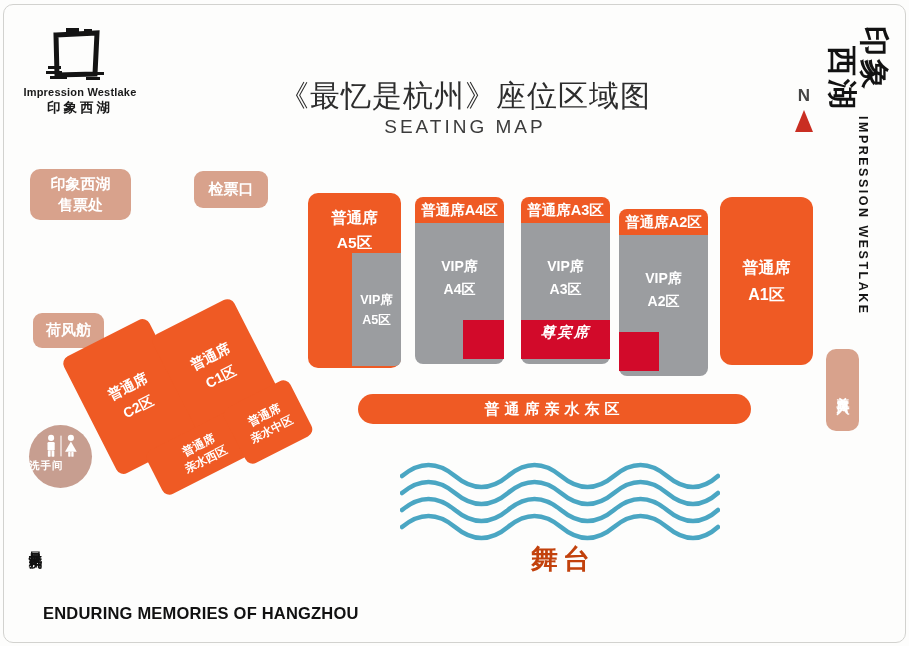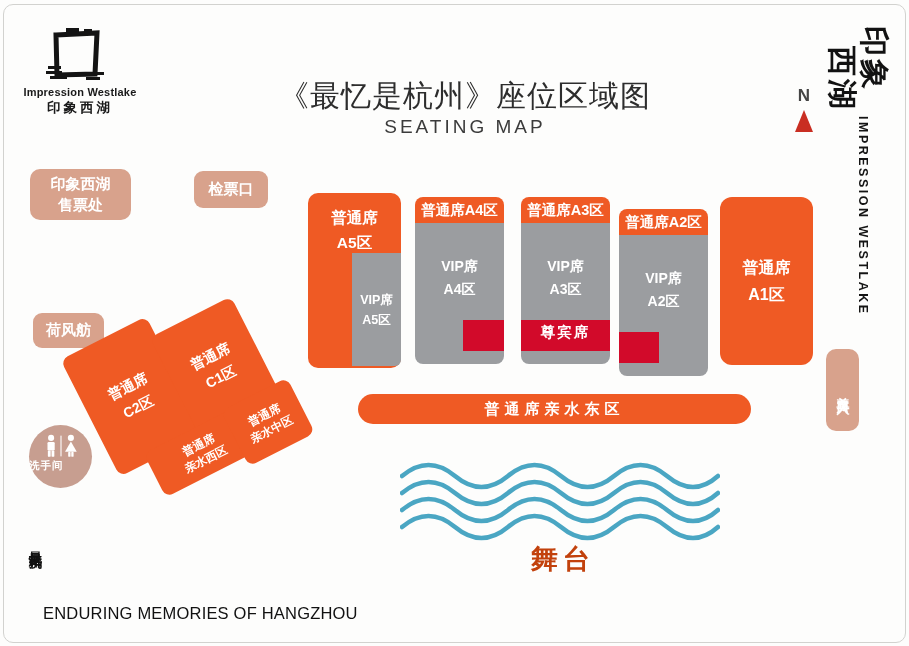--- a/index.html
+++ b/index.html
@@ -42,36 +42,36 @@
   
   .a5o{left:308px;top:193px;width:93px;height:175px;border-radius:10px;}
   .a5o .zl{position:absolute;top:12px;left:0;width:100%;font-size:15.5px;line-height:25px;font-weight:700;text-align:center;}
   .a5g{left:352px;top:253px;width:49px;height:113px;background:#9b9da0;color:#fff;font-size:12.5px;line-height:20px;font-weight:700;border-radius:0 0 6px 0;}
   
   .col{top:197px;width:89px;height:167px;}
   .col-a4{left:415px;} .col-a3{left:521px;} .col-a2{left:619px;margin-top:12px;}
   .col-header{height:26px;background:#ef5a24;border-radius:8px 8px 0 0;color:#fff;font-size:14.5px;font-weight:700;line-height:26px;text-align:center;}
   .col-body{position:relative;height:141px;background:#9b9da0;border-radius:0 0 8px 8px;}
   .vip-label{position:absolute;top:32px;left:0;width:100%;text-align:center;color:#fff;font-size:14px;line-height:23px;font-weight:700;}
-  .red-band{position:absolute;top:97px;height:31px;background:#d20a2a;}
+  .red-band{position:absolute;top:97px;height:39px;background:#d20a2a;font-style:italic;}
   .rb-a4{right:0;width:41px;}
   .rb-a3{left:0;width:100%;color:#fff;font-size:14.5px;font-weight:700;line-height:25px;text-align:center;letter-spacing:2px;}
   .rb-a2{left:0;width:40px;}
   
   .a1{left:720px;top:197px;width:93px;height:168px;border-radius:12px;font-size:16px;line-height:27px;font-weight:700;}
   
   .vipent{left:826px;top:349px;width:33px;height:82px;border-radius:10px;writing-mode:vertical-rl;font-size:13px;letter-spacing:2px;display:flex;align-items:center;justify-content:center;}
   
   .east{left:358px;top:394px;width:393px;height:30px;border-radius:15px;font-size:15px;font-weight:700;letter-spacing:5px;}
   
   .waves{left:400px;top:462px;}
   .stage{left:460px;top:541px;width:206px;font-size:27px;font-weight:700;letter-spacing:5px;color:#c2410c;}
   
   .foot-cn{left:26px;top:541px;height:88px;writing-mode:vertical-rl;font-size:13px;font-weight:700;letter-spacing:1px;color:#111;}
-  .foot-en{left:43px;top:604px;font-size:16.5px;font-weight:400;letter-spacing:.2px;color:#111;}
+  .foot-en{left:43px;top:604px;font-size:16.5px;font-weight:700;letter-spacing:.2px;color:#111;}
 </style>
 </head>
 <body>
 
 <div class="page">
   <div class="frame"></div>
 
   <svg class="abs" style="left:46px;top:24px;" width="60" height="60" viewBox="0 0 60 60">
     <path d="M10 11 L51 9 L49 50 L11 51 Z" fill="none" stroke="#141414" stroke-width="5"></path>
     <rect x="20" y="4" width="13" height="6" fill="#141414"></rect>

